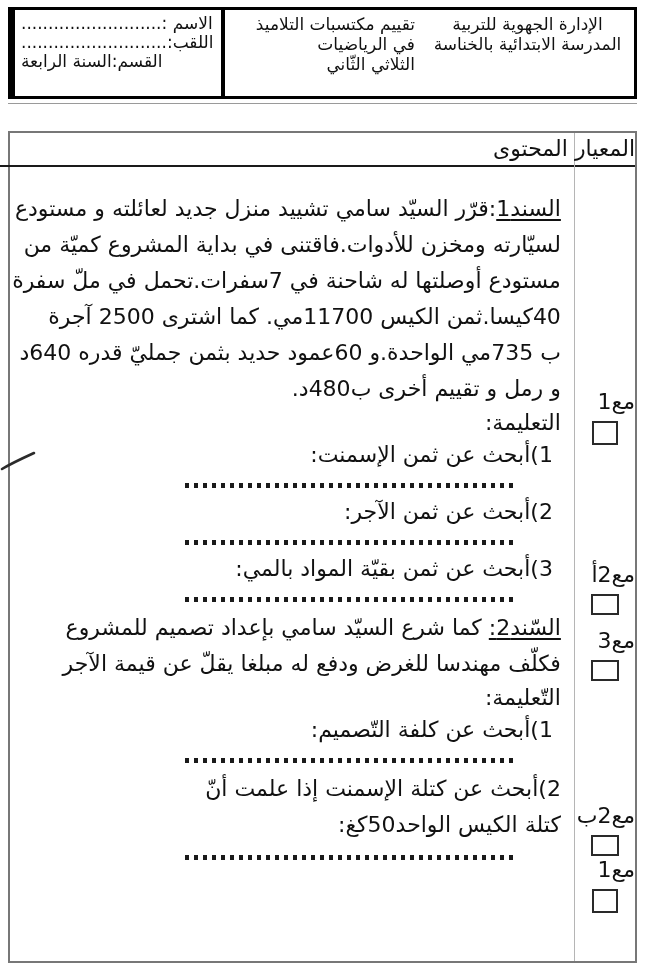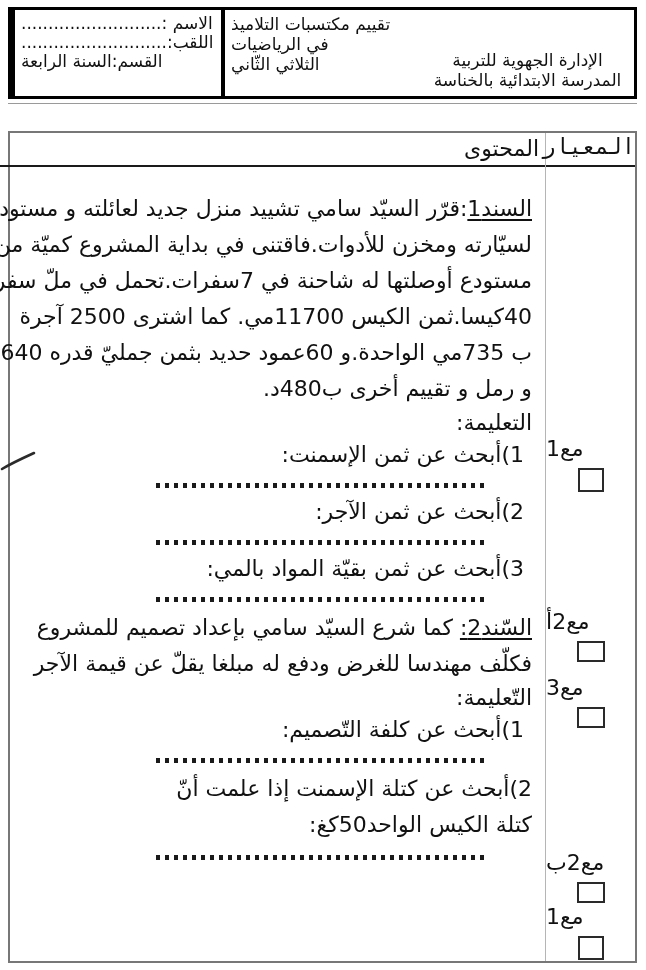--- a/index.html
+++ b/index.html
@@ -8,58 +8,58 @@
     font-family:"DejaVu Sans", sans-serif;color:#111;overflow:hidden;
   }
   
   .hdr-table{
     position:absolute;top:7px;left:8px;width:629px;height:92px;
     border:3px solid #000;display:flex;flex-direction:row;background:#fff;
     box-sizing:border-box;
   }
   .hdr-cell{box-sizing:border-box;padding:4px 6px;font-size:17px;line-height:20px;}
   .hdr-cell.sep{border-left:4px solid #000;}
-  .hdr-right{width:213px;text-align:center;margin-top:36px;}
-  .hdr-mid{width:200px;text-align:left;}
+  .hdr-right{width:213px;text-align:center;}
+  .hdr-mid{width:200px;text-align:right;}
   .hdr-left{flex:1;text-align:left;overflow:hidden;}
   .hdr-left .ln{white-space:normal;word-break:break-all;overflow-wrap:anywhere;line-height:19px;}
   .hdr-underline{
     position:absolute;top:103px;left:8px;width:629px;height:0;
     border-top:1px solid #9a9a9a;
   }
   
   .main-table{
     position:absolute;top:131px;left:8px;width:629px;height:832px;
     border:2px solid #777;box-sizing:border-box;display:flex;flex-direction:row;background:#fff;
   }
   .crit-col{
     width:90px;box-sizing:border-box;border-left:1px solid #b5b5b5;
     display:flex;flex-direction:column;
   }
   .content-col{flex:1;display:flex;flex-direction:column;box-sizing:border-box;}
   .col-head{
     height:34px;box-sizing:border-box;border-bottom:2px solid #1a1a1a;
     font-size:22px;line-height:32px;
   }
-  .crit-col .col-head{text-align:center;font-family:Liberation Mono, monospace;}
+  .crit-col .col-head{text-align:center;}
   .content-col .col-head{text-align:right;padding-left:10px;padding-right:6px;}
   .crit-body{position:relative;flex:1;}
   .content-body{
     flex:1;padding:24px 13px 0 13px;text-align:right;font-size:22px;
   }
   .pline{line-height:36px;white-space:nowrap;margin-left:8px;}
   .sline{line-height:32px;white-space:nowrap;}
   .qline{line-height:32px;white-space:nowrap;padding-left:0;padding-right:8px;}
   .u{text-decoration:underline;text-underline-offset:3px;}
   .dots{
     height:5px;width:330px;margin:12px 48px 8px auto;
     background:repeating-linear-gradient(to left,#1a1a1a 0 4px,transparent 4px 9px);
   }
   
-  .crit{position:absolute;right:0;left:0;text-align:left;margin-top:47px;}
+  .crit{position:absolute;right:0;left:0;text-align:right;}
   .crit-label{font-size:22px;line-height:26px;}
   .box{
     width:24px;height:17px;border:2px solid #2a2a2a;margin:6px auto 0 auto;background:#fff;
   }
   .box.square{width:22px;height:20px;}
   .tribox{display:flex;justify-content:center;margin-top:7px;}
   .tribox span{
     display:block;width:21px;height:18px;border:1px solid #2a2a2a;margin-left:-1px;background:#fff;
   }
   

